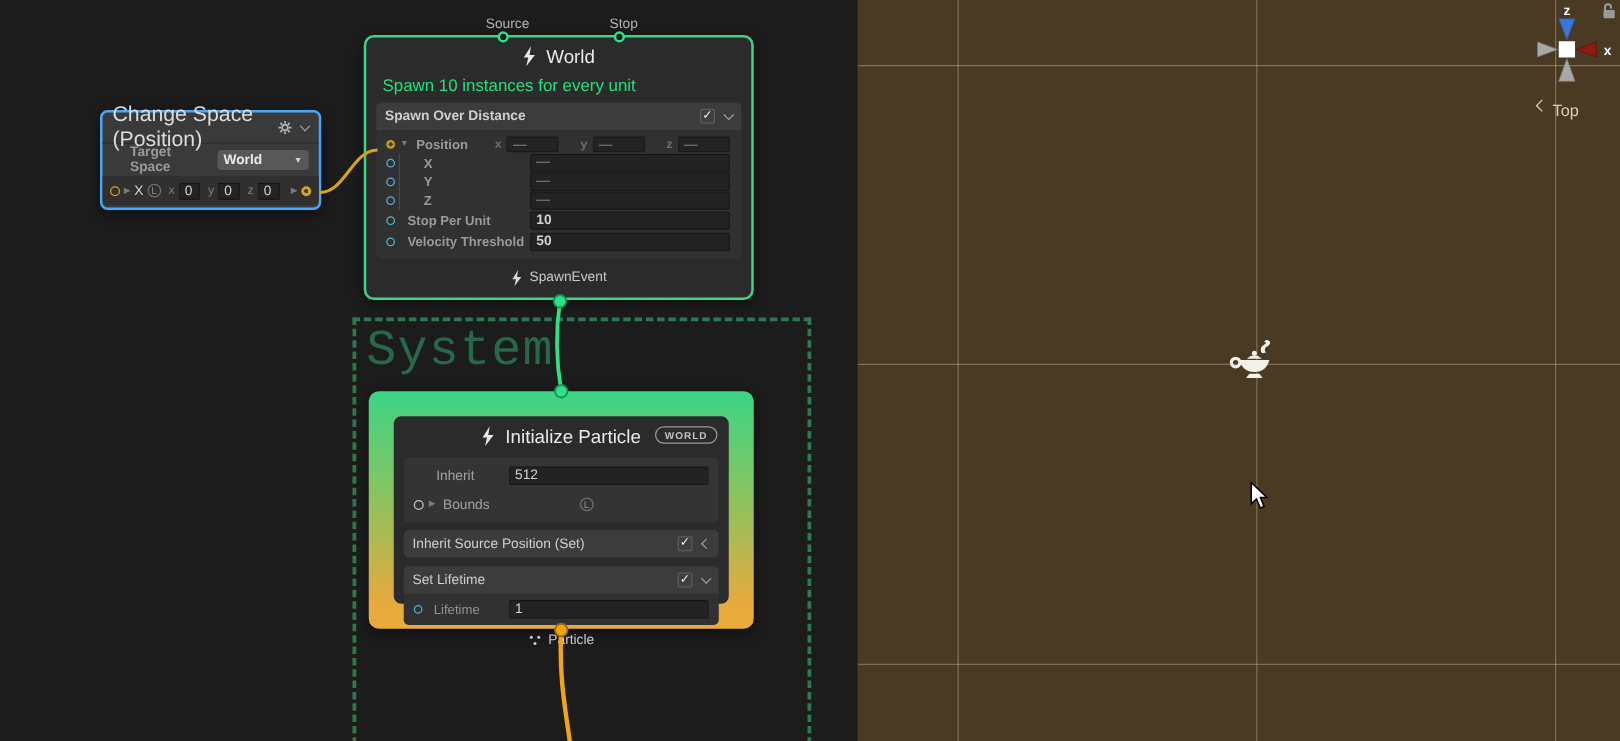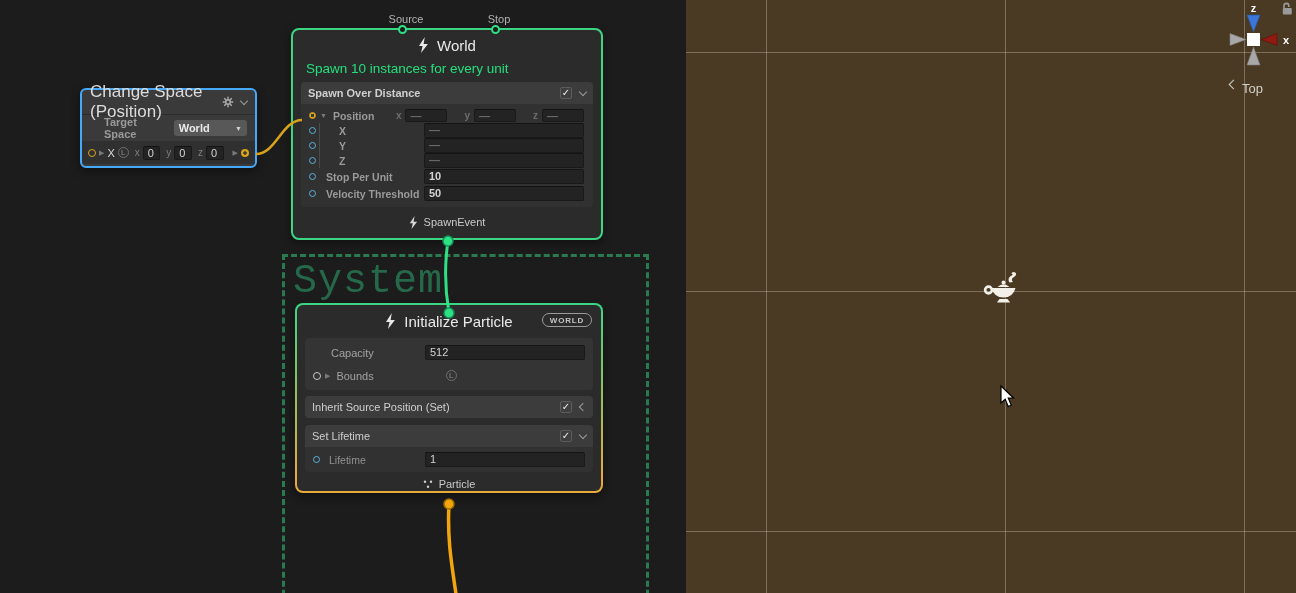--- a/index.html
+++ b/index.html
@@ -63,22 +63,22 @@
   .srow .port { width:7px; height:7px; }
   .srow .lab { font-size:10.5px; color:#9a9a9a; margin-left:6px; }
   .srow .wide { margin-left:auto; margin-right:9px; width:160px; }
   .indent { width:14px; border-left:1px solid #4a4a4a; height:100%; margin-left:3px; }
   .axgroup { display:flex; align-items:center; gap:4px; margin-left:8px; }
   .axgroup .k { color:#6d6d6d; font-size:10px; }
   .axgroup .field { width:42px; height:13px; }
   .ctx-footer { height:30px; display:flex; align-items:center; justify-content:center; gap:6px; color:#c9c9c9; font-size:11px; }
 
   
-  .node-init-wrap { position:absolute; left:295px; top:303px; width:308px; height:190px; border-radius:8px; z-index:10;
-                    padding:2px; background:linear-gradient(180deg,#3bd584 0%,#8cc35f 45%,#e8a93d 90%);
+  .node-init-wrap { position:absolute; left:295px; top:313px; width:308px; height:190px; border-radius:8px; z-index:10;
+                    padding:20px; background:linear-gradient(180deg,#3bd584 0%,#8cc35f 45%,#e8a93d 90%);
                     box-shadow:0 3px 10px rgba(0,0,0,.45); }
   .node-init { width:100%; height:100%; background:#2b2b2b; border-radius:6px; position:relative; }
   .world-badge { position:absolute; right:9px; top:8px; border:1px solid #9a9a9a; border-radius:8px;
                  color:#c2c2c2; font-size:8px; letter-spacing:.8px; padding:1.5px 7px; font-weight:bold; }
   .init-settings { margin:1px 8px 0 8px; background:#343434; border-radius:4px; padding:3px 0; }
   .irow { display:flex; align-items:center; height:23px; padding-left:8px; }
   .irow .lab { font-size:11px; color:#a2a2a2; margin-left:6px; }
   .irow .wide { margin-left:auto; margin-right:8px; width:160px; }
   .init-block { margin:6px 8px 0 8px; }
   .init-block .body { background:#313131; border-radius:0 0 4px 4px; }
@@ -231,21 +231,21 @@
         <div class="ctx-title" style="height:32px">
           <svg width="11" height="16" viewBox="0 0 11 16">
             <path d="M6.8 0L1 9h3.6L3 16l6.9-9H5.6z" fill="#e9e9e9"></path>
           </svg>
           <span>Initialize Particle</span>
         </div>
         <span class="world-badge">WORLD</span>
 
         <div class="init-settings">
           <div class="irow">
-            <span class="lab" style="margin-left:18px">Capacity</span>
+            <span class="lab" style="margin-left:18px">Inherit</span>
             <span class="field wide">512</span>
           </div>
           <div class="irow">
             <span class="port white"></span>
             <span class="tri" style="margin-left:4px">▶</span>
             <span class="lab">Bounds</span>
             <span class="lbadge" style="margin-left:72px">L</span>
           </div>
         </div>
 

